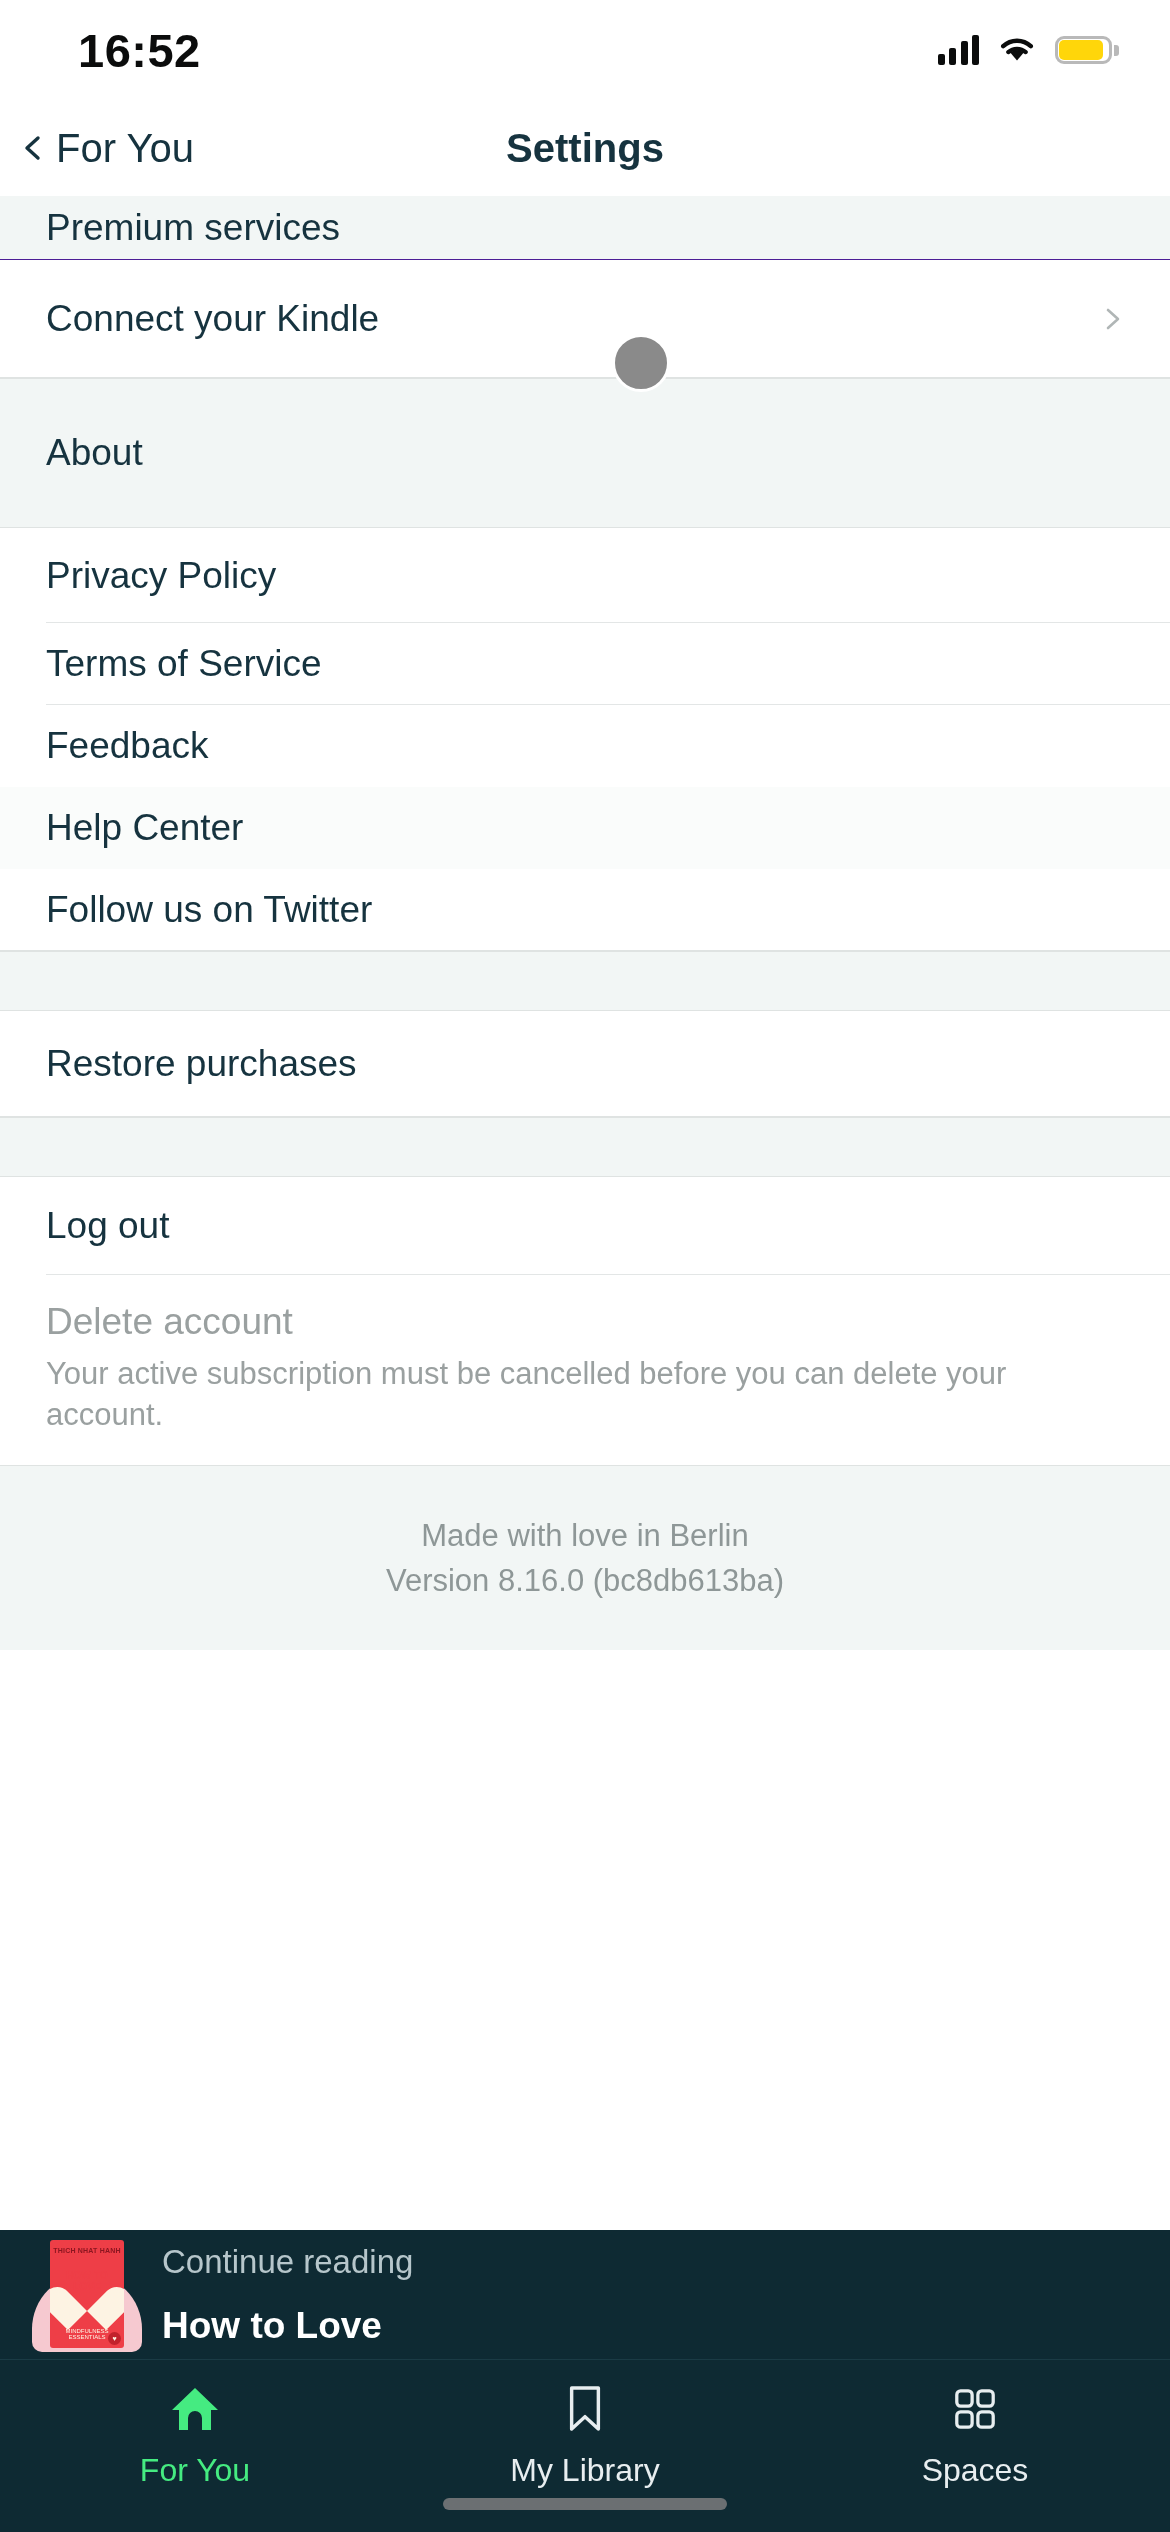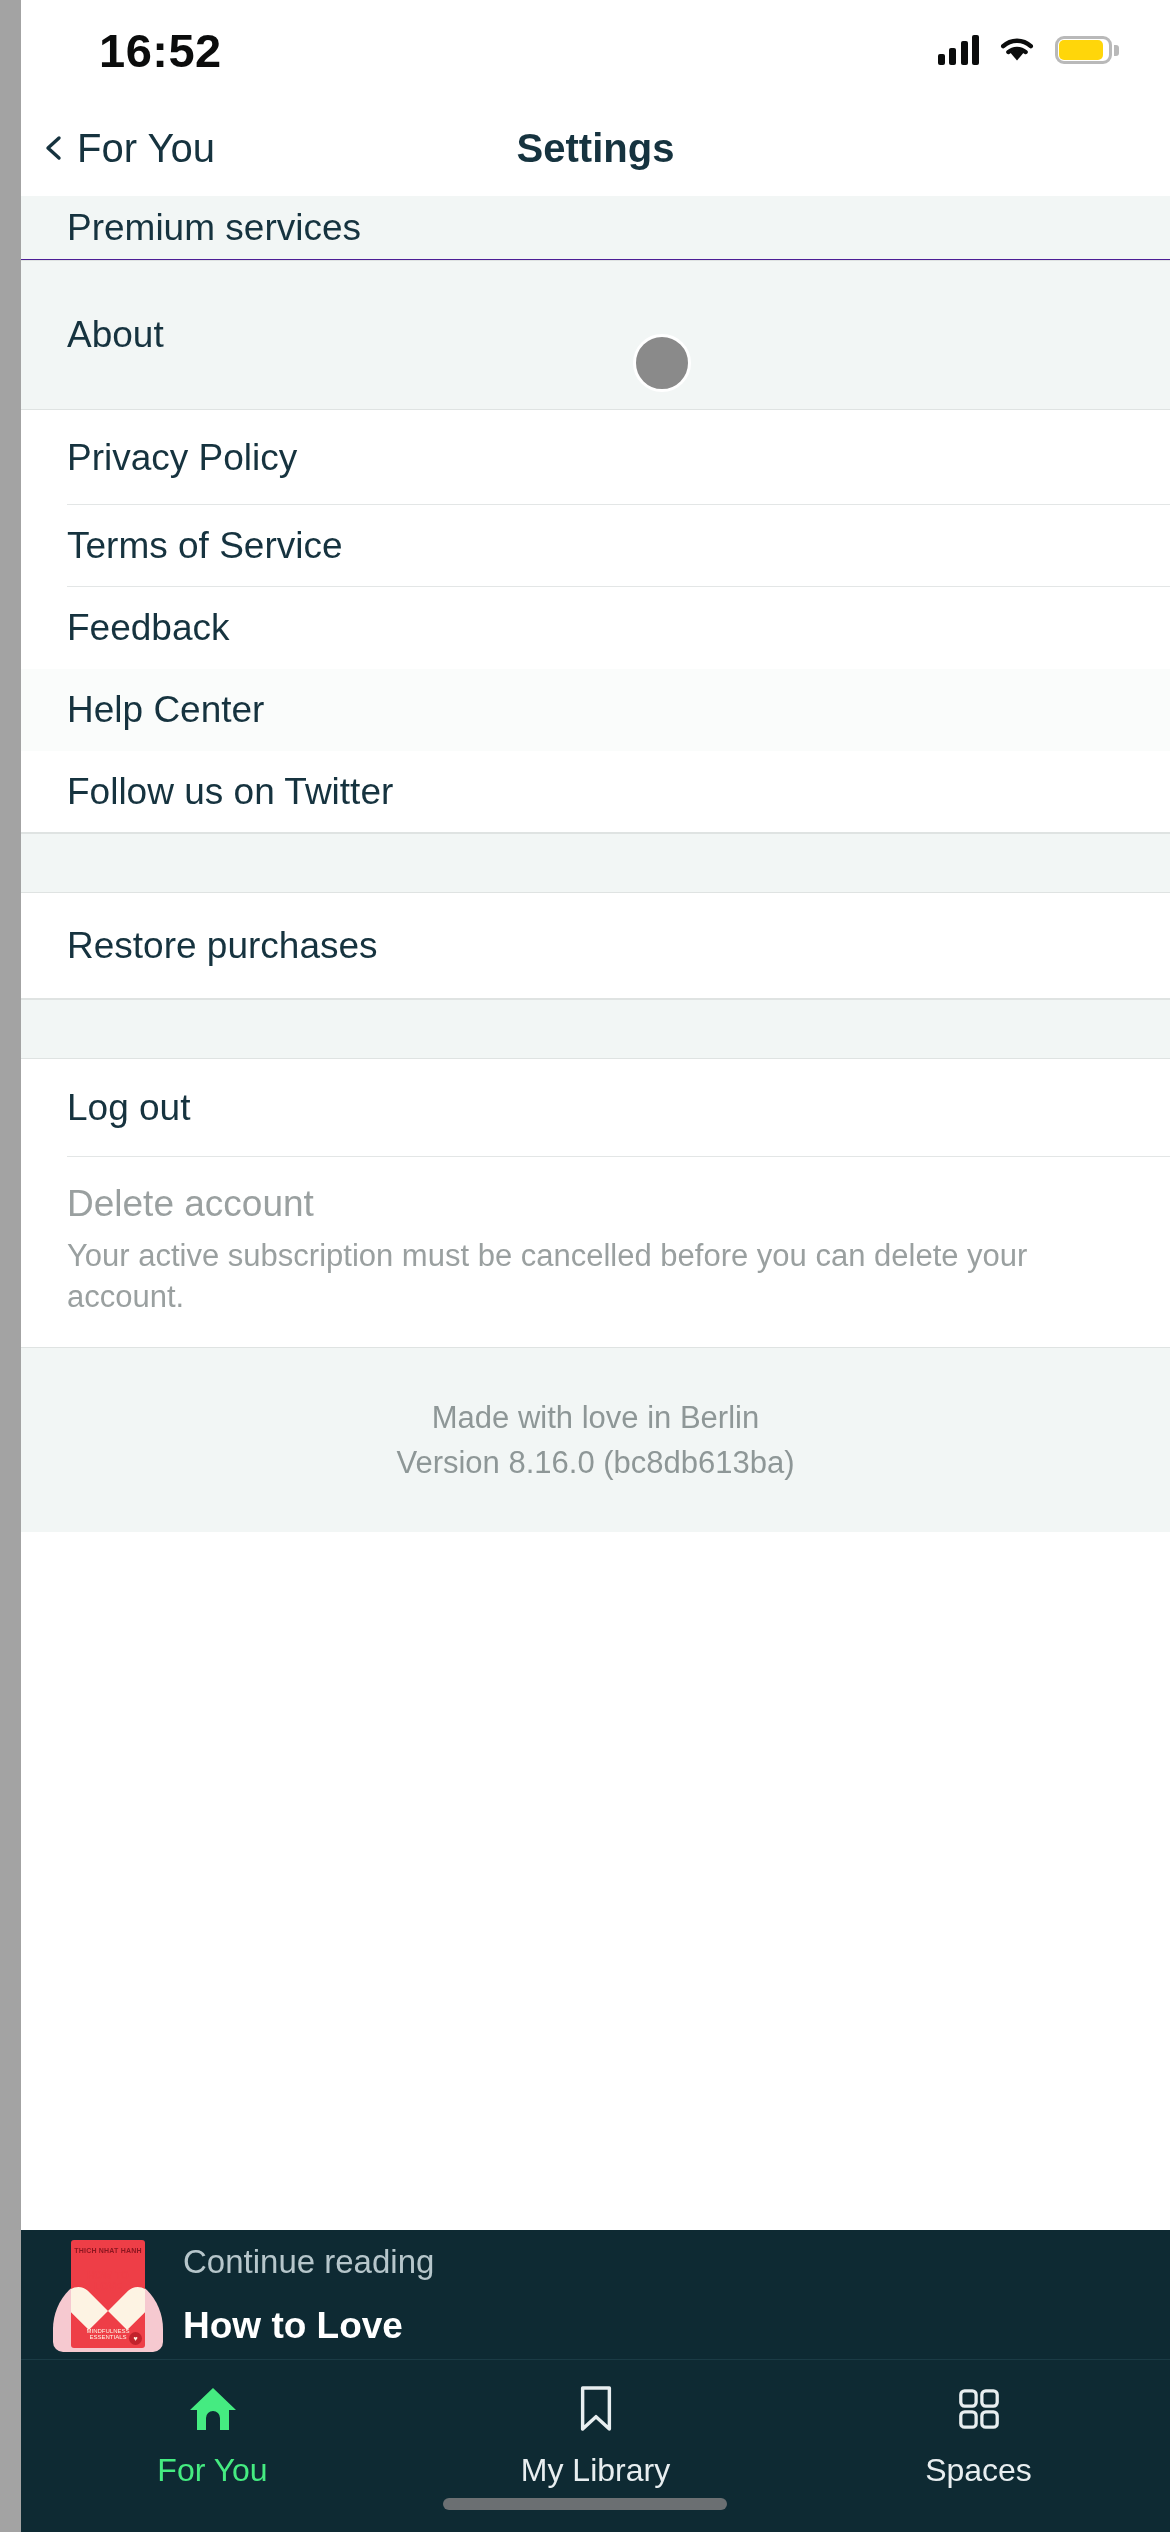--- a/index.html
+++ b/index.html
@@ -3,21 +3,21 @@
 <meta charset="utf-8">
 <style>
   * { margin:0; padding:0; box-sizing:border-box; }
   html, body {
     width:1170px; height:2532px;
     background:#ffffff;
     font-family:"Liberation Sans", sans-serif;
     -webkit-font-smoothing:antialiased;
     overflow:hidden;
   }
-  .phone { position:relative; width:1170px; height:2532px; background:#a3a3a3; display:flex; flex-direction:column;padding-left:21px; }
+  .phone { position:relative; width:1170px; height:2532px; background:#a3a3a3; display:flex; flex-direction:column; }
 
   
   .statusbar {
     height:100px; flex:0 0 100px;
     display:flex; align-items:center; justify-content:space-between;
     padding:0 58px 0 78px; background:#ffffff;
   }
   .status-time { font-size:47px; font-weight:600; color:#0b0c0c; letter-spacing:0.5px; }
   .status-icons { display:flex; align-items:center; gap:19px; }
   .ico-signal { display:flex; align-items:flex-end; gap:4.5px; height:30px; }
@@ -174,20 +174,28 @@
     </div>
     <div class="nav-title">Settings</div>
   </div>
 
   <div class="list">
 
     <div class="sect-head">
       <span class="t">Premium services</span>
     </div>
 
+    <div class="row sep-full" style="height:118px">
+      <span class="label">Connect your Kindle</span>
+      <span class="chev-r">
+        <svg viewBox="0 0 22 22" width="22" height="22">
+          <path d="M6 2 L16 11 L6 20" stroke="#b0b6b6" stroke-width="2.6" fill="none" stroke-linecap="round" stroke-linejoin="round"></path>
+        </svg>
+      </span>
+    </div>
 
     <div class="row hl">
       <span class="label">About</span>
     </div>
 
     <div class="row sep" style="height:95px">
       <span class="label">Privacy Policy</span>
     </div>
 
     <div class="row sep" style="height:82px">

